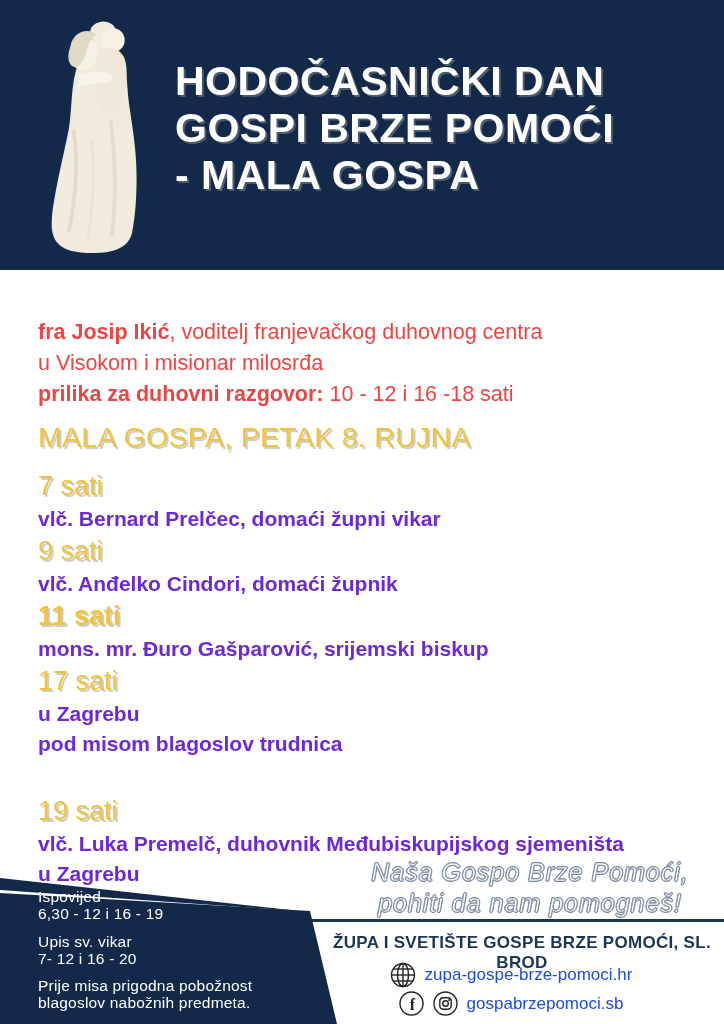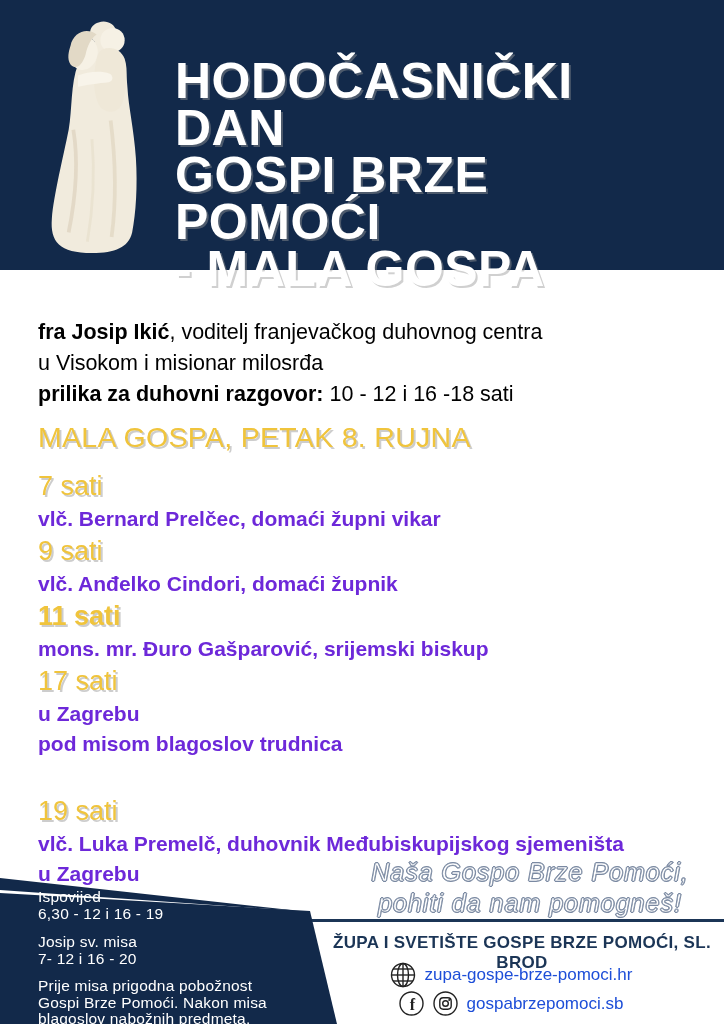--- a/index.html
+++ b/index.html
@@ -9,31 +9,31 @@
     font-family:"Liberation Sans",sans-serif;color:#1b3556;
   }
   
   .header-band{
     position:absolute;left:0;top:0;width:724px;height:270px;
     background:#12294a;
   }
   .statue{position:absolute;left:22px;top:10px;width:140px;height:260px;}
   .title{
     position:absolute;left:175px;top:58px;width:520px;
-    color:#ffffff;font-size:50px;font-weight:700;line-height:47px;
+    color:#ffffff;font-size:41px;font-weight:700;line-height:47px;
     letter-spacing:.5px;
     text-shadow:2px 2px 0 rgba(150,150,150,.45);
   }
   
   .gold{color:#f0c43c;text-shadow:2px 2px 0 rgba(145,145,145,.45);}
   .sec-heading{position:absolute;left:38px;font-size:28px;font-weight:500;letter-spacing:.3px;}
   
   .trod-body{
     position:absolute;left:38px;top:317px;width:660px;
-    font-size:21.5px;line-height:31px;color:#000000;white-space:nowrap;
+    font-size:21.5px;line-height:31px;color:#ef4444;white-space:nowrap;
   }
   .b{font-weight:700;}
   
   .sched-item{position:absolute;left:38px;white-space:nowrap;}
   .time{font-size:27px;line-height:30px;font-weight:500;margin-bottom:3px;}
   .time.bold{font-weight:800;}
   .sched-line{font-size:21px;line-height:30px;font-weight:700;color:#6d28d9;}
   
   .corner-svg{position:absolute;left:0;top:874px;width:360px;height:150px;}
   .corner-text{
@@ -126,26 +126,25 @@
   <svg class="corner-svg" viewBox="0 0 360 150" aria-hidden="true">
     <polygon points="0,4 300,37 0,16" fill="#12294a"></polygon>
     <polygon points="0,19 310,37 337,150 0,150" fill="#12294a"></polygon>
   </svg>
   <div class="corner-text">
     <div class="corner-group">
       <div>Ispovijed</div>
       <div>6,30 - 12 i 16 - 19</div>
     </div>
     <div class="corner-group">
-      <div>Josip sv. misa</div>
+      <div>Upis sv. vikar</div>
       <div>7- 12 i 16 - 20</div>
     </div>
     <div class="corner-note">
       <div>Prije misa prigodna pobožnost</div>
-      <div>Gospi Brze Pomoći. Nakon misa</div>
       <div>blagoslov nabožnih predmeta.</div>
     </div>
   </div>
 
   <div class="quote">
     <div>Naša Gospo Brze Pomoći,</div>
     <div>pohiti da nam pomogneš!</div>
   </div>
 
   <div class="divider"></div>

